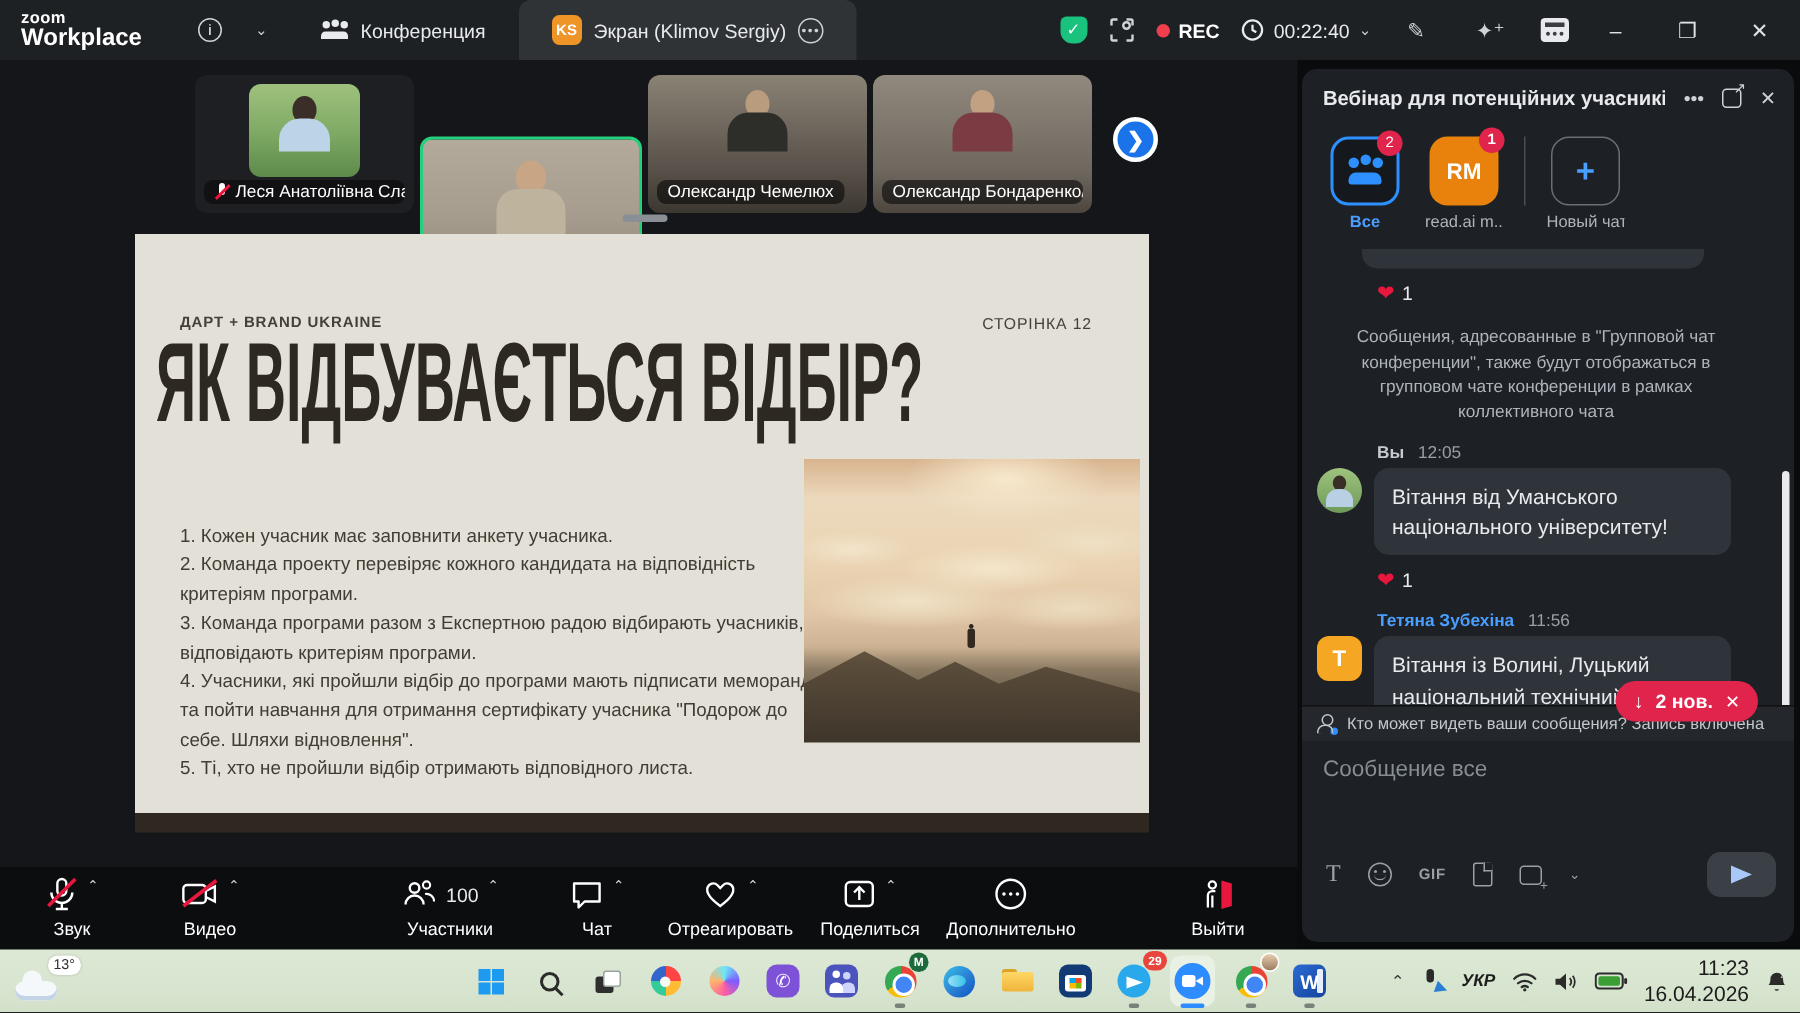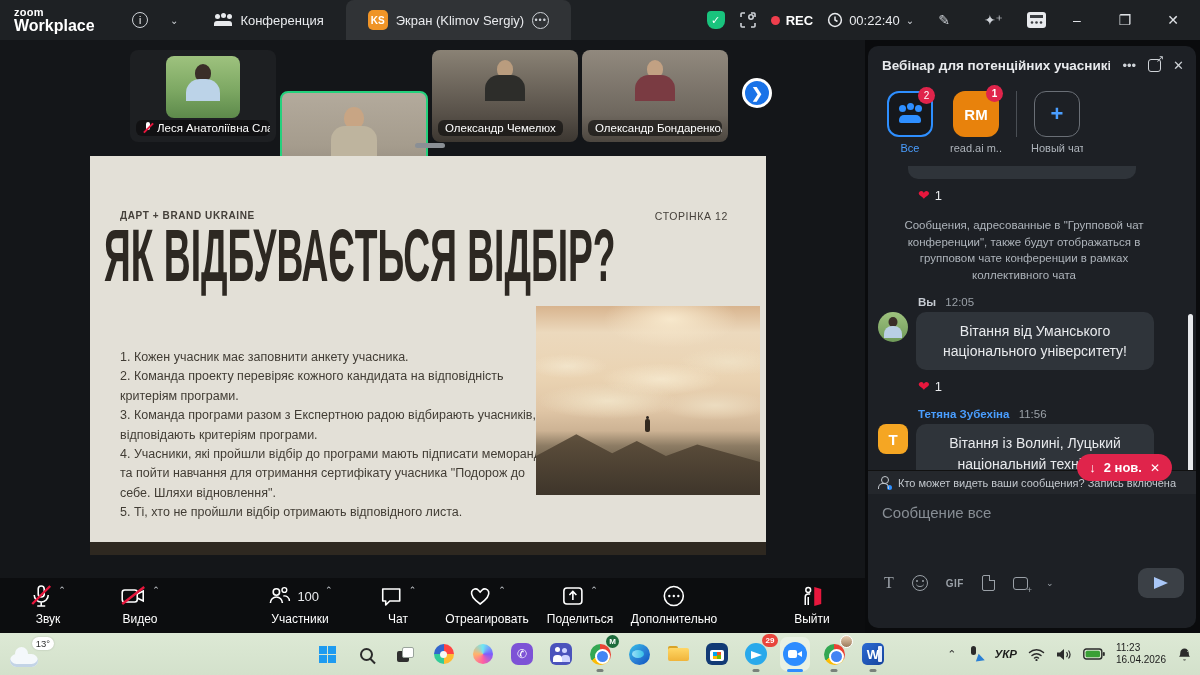--- a/index.html
+++ b/index.html
@@ -101,42 +101,42 @@
   .ctab .sq { width:46px; height:46px; border-radius:12px; margin:0 auto; position:relative;
               display:flex; align-items:center; justify-content:center; }
   .ctab.all .sq { border:2px solid #2e8fff; background:#15181c; }
   .grp-ico { position:relative; width:24px; height:18px; }
   .grp-ico i { position:absolute; width:7px; height:7px; border-radius:50%; background:#2e8fff; top:0; }
   .grp-ico i:nth-child(1){left:1px} .grp-ico i:nth-child(2){left:9px;top:-2px} .grp-ico i:nth-child(3){left:17px}
   .grp-ico b { position:absolute; bottom:0; left:1px; right:1px; height:8px; border-radius:5px 5px 2px 2px; background:#2e8fff; }
   .ctab.rm .sq { background:#e8820c; color:#fff; font-weight:bold; font-size:15px; }
   .ctab.new .sq { border:1.6px solid #6a6f76; color:#4a9eff; font-size:22px; font-weight:bold; }
   .ctab .lbl { font-size:11px; margin-top:5px; color:#aeb4bb; white-space:nowrap; overflow:hidden; }
-  .ctab.all .lbl { color:#4a9eff; font-weight:normal; }
+  .ctab.all .lbl { color:#4a9eff; font-weight:bold; }
   .cbadge { position:absolute; top:-6px; right:-4px; min-width:17px; height:17px; border-radius:9px; background:#e0244b;
             color:#fff; font-size:10px; display:flex; align-items:center; justify-content:center; padding:0 4px; }
   .tab-sep { width:1px; height:46px; background:#4a4f55; margin-top:0; }
   .chat-msgs { position:relative; height:306px; padding:2px 26px 0 10px; overflow:hidden; }
   .partial-bubble { margin-left:30px; width:228px; height:13px; border-radius:0 0 10px 10px; background:#2f343a; }
   .react { display:inline-flex; align-items:center; gap:5px; margin:8px 0 2px 40px; font-size:13px; color:#e8eaed; }
   .react .h { color:#e8173d; font-size:14px; }
   .sysmsg { margin:12px auto 4px; width:272px; text-align:center; font-size:11.5px; line-height:1.45; color:#aeb4bb; }
   .sender-row { margin:12px 0 4px 40px; font-size:11.5px; color:#9aa0a7; }
   .sender-row .sn { color:#c6cbd2; font-weight:bold; margin-right:6px; }
   .sender-row .sn.blue { color:#4a9eff; }
   .msg-row { display:flex; align-items:flex-start; gap:8px; }
   .avatar { width:30px; height:30px; border-radius:8px; flex:0 0 auto; overflow:hidden; position:relative; }
   .avatar.photo { border-radius:50%; background:linear-gradient(180deg,#9ec27e 0%,#6f9a59 100%); }
   .avatar.photo::before { content:""; position:absolute; left:50%; top:5px; transform:translateX(-50%);
       width:9px; height:10px; border-radius:50%; background:#3a2e28; }
   .avatar.photo::after { content:""; position:absolute; left:50%; top:14px; transform:translateX(-50%);
       width:18px; height:12px; border-radius:8px 8px 0 0; background:#b9cfe4; }
   .avatar.orange { background:#f5a623; color:#fff; font-weight:bold; font-size:15px;
                    display:flex; align-items:center; justify-content:center; }
-  .bubble { background:#2f343a; border-radius:10px; padding:9px 12px; font-size:14px; line-height:1.45; max-width:238px;text-align:center; }
+  .bubble { background:#2f343a; border-radius:10px; padding:9px 12px; font-size:14px; line-height:1.45; max-width:238px; }
   .newpill { position:absolute; right:24px; top:408px; background:#e0244b; color:#fff; border-radius:16px;
              display:flex; align-items:center; gap:8px; padding:6px 12px; font-size:13px; font-weight:bold; }
   .newpill .x { font-weight:normal; font-size:12px; }
   .privacy { display:flex; align-items:center; gap:7px; background:#24272c; border-top:1px solid #111;
              padding:5px 10px; font-size:11px; color:#c3c8ce; white-space:nowrap; }
   .pr-ico { position:relative; width:13px; height:13px; flex:0 0 auto; }
   .pr-ico::before { content:""; position:absolute; left:3px; top:0; width:6px; height:6px; border:1.3px solid #c3c8ce; border-radius:50%; }
   .pr-ico::after { content:""; position:absolute; left:0; bottom:0; width:9px; height:5px; border:1.3px solid #c3c8ce;
                    border-bottom:none; border-radius:5px 5px 0 0; }
   .pr-dot { position:absolute; right:-1px; bottom:-1px; width:5px; height:5px; border-radius:50%; background:#2e8fff; }
@@ -230,21 +230,21 @@
   .prof { position:absolute; right:-4px; top:-4px; width:13px; height:13px; border-radius:50%;
           background:linear-gradient(180deg,#e8cdb0,#9a7b5c); border:1px solid #fff; }
   .word { width:22px; height:22px; border-radius:5px; background:linear-gradient(135deg,#2b6bd4,#15439c); color:#fff;
           font-size:13px; font-weight:bold; display:flex; align-items:center; justify-content:center; position:relative; }
   .word::after { content:""; position:absolute; right:2px; top:3px; width:4px; height:16px; background:#e8eefc; border-radius:1px; }
   .word span { position:relative; z-index:1; }
   .tray { position:absolute; right:8px; top:0; height:42px; display:flex; align-items:center; gap:11px; color:#1c1c1c; }
   .tray .chevup { font-size:11px; color:#333; }
   .lang { font-size:11.5px; font-weight:bold;font-style:italic; }
   .tray svg { display:block; }
-  .clockblk { font-size:10px; line-height:1.25; color:#1b1b1b; }
+  .clockblk { text-align:right; font-size:14px; line-height:1.25; color:#1b1b1b; }
   .mic-cur { position:relative; width:16px; height:16px; }
   .mic-cur::before { content:""; position:absolute; left:4px; top:0; width:5px; height:9px; border-radius:3px; background:#2b2b2b; }
   .mic-cur::after { content:""; position:absolute; right:-2px; bottom:-1px; width:0; height:0;
                     border-left:8px solid #2a7fd4; border-top:4px solid transparent; border-bottom:4px solid transparent; transform:rotate(20deg); }
 </style>
 </head>
 <body>
 
 <div id="root">
 

